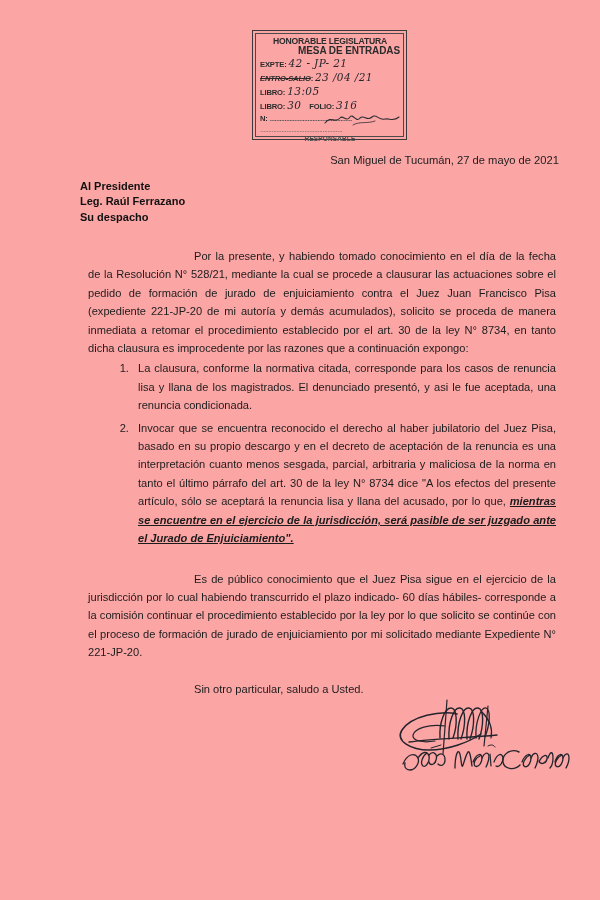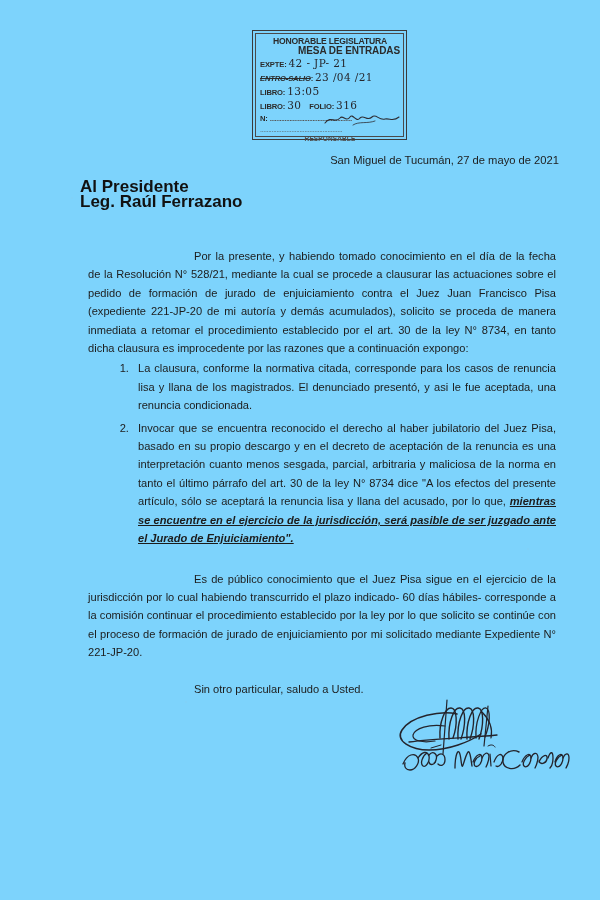--- a/index.html
+++ b/index.html
@@ -13,21 +13,21 @@
     position: relative;
     overflow: hidden;
     font-family: "Liberation Sans", sans-serif;
     color: #1a1a1a;
     -webkit-font-smoothing: antialiased;
   }
 
   .page {
     position: absolute;
     inset: 0;
-    background: #7dd3fc;
+    background: #fca5a5;
   }
 
   
   .stamp {
     position: absolute;
     left: 252px;
     top: 30px;
     width: 155px;
     height: 110px;
     color: #2b2b2b;
@@ -74,20 +74,21 @@
     font-size: 7.6px;
     font-weight: bold;
     line-height: 12px;
     white-space: nowrap;
     letter-spacing: -0.15px;
     position: relative;
   }
   .stamp-row .hw {
     font-family: "DejaVu Serif", serif;
     font-weight: normal;
+    font-style: italic;
     font-size: 10.5px;
     color: #26262c;
     letter-spacing: 0.4px;
   }
   .strike {
     text-decoration: line-through;
     font-style: italic;
   }
   .stamp-dots {
     font-size: 7px;
@@ -122,21 +123,21 @@
     text-align: right;
     font-size: 11.2px;
     line-height: 15px;
     color: #1d1d1d;
   }
 
   .addressee {
     position: absolute;
     left: 80px;
     top: 179px;
-    font-size: 17px;
+    font-size: 11px;
     font-weight: bold;
     line-height: 15.4px;
     color: #111;
   }
 
   .body-block {
     position: absolute;
     left: 88px;
     top: 247px;
     width: 468px;
@@ -249,20 +250,21 @@
                C41 3, 44 11, 49 6 C53 2, 56 10, 62 8 C67 7, 70 11, 76 6" fill="none" stroke="#2d2d33" stroke-width="1.1" stroke-linecap="round"></path>
       <path d="M30 14 C36 10, 44 13, 52 10" fill="none" stroke="#2d2d33" stroke-width="0.8" stroke-linecap="round"></path>
     </svg>
   </div>
 
   <div class="date-line">San Miguel de Tucumán, 27 de mayo de 2021</div>
 
   <div class="addressee">
     <div>Al Presidente</div>
     <div>Leg. Raúl Ferrazano</div>
+    <div>Su despacho</div>
   </div>
 
   <div class="body-block">
 
     <p class="indent">Por la presente, y habiendo tomado conocimiento en el día de la fecha de la Resolución N° 528/21, mediante la cual se procede a clausurar las actuaciones sobre el  pedido de formación de jurado de enjuiciamiento contra el Juez Juan Francisco Pisa (expediente 221-JP-20 de mi autoría y demás acumulados), solicito se proceda de manera inmediata a retomar el procedimiento establecido por el  art. 30 de la ley N° 8734, en tanto dicha clausura es improcedente por las razones que a continuación expongo:</p>
 
     <ol class="claims">
       <li>La clausura, conforme la normativa citada, corresponde para los casos de renuncia lisa y llana de los magistrados. El denunciado presentó, y asi le fue aceptada, una renuncia condicionada.</li>
       <li><span>Invocar que se encuentra reconocido el derecho al haber jubilatorio del Juez Pisa, basado en su propio descargo y en el decreto de aceptación de la renuncia es una interpretación cuanto menos sesgada, parcial, arbitraria y maliciosa de la norma en tanto el último párrafo del art. 30 de la ley N° 8734 dice "A los  efectos del presente artículo, sólo se aceptará la renuncia lisa  y llana del acusado, por lo que, </span><span class="quote-em">mientras se encuentre en  el  ejercicio de la jurisdicción, será pasible de ser juzgado ante el Jurado de Enjuiciamiento".</span></li>
     </ol>

